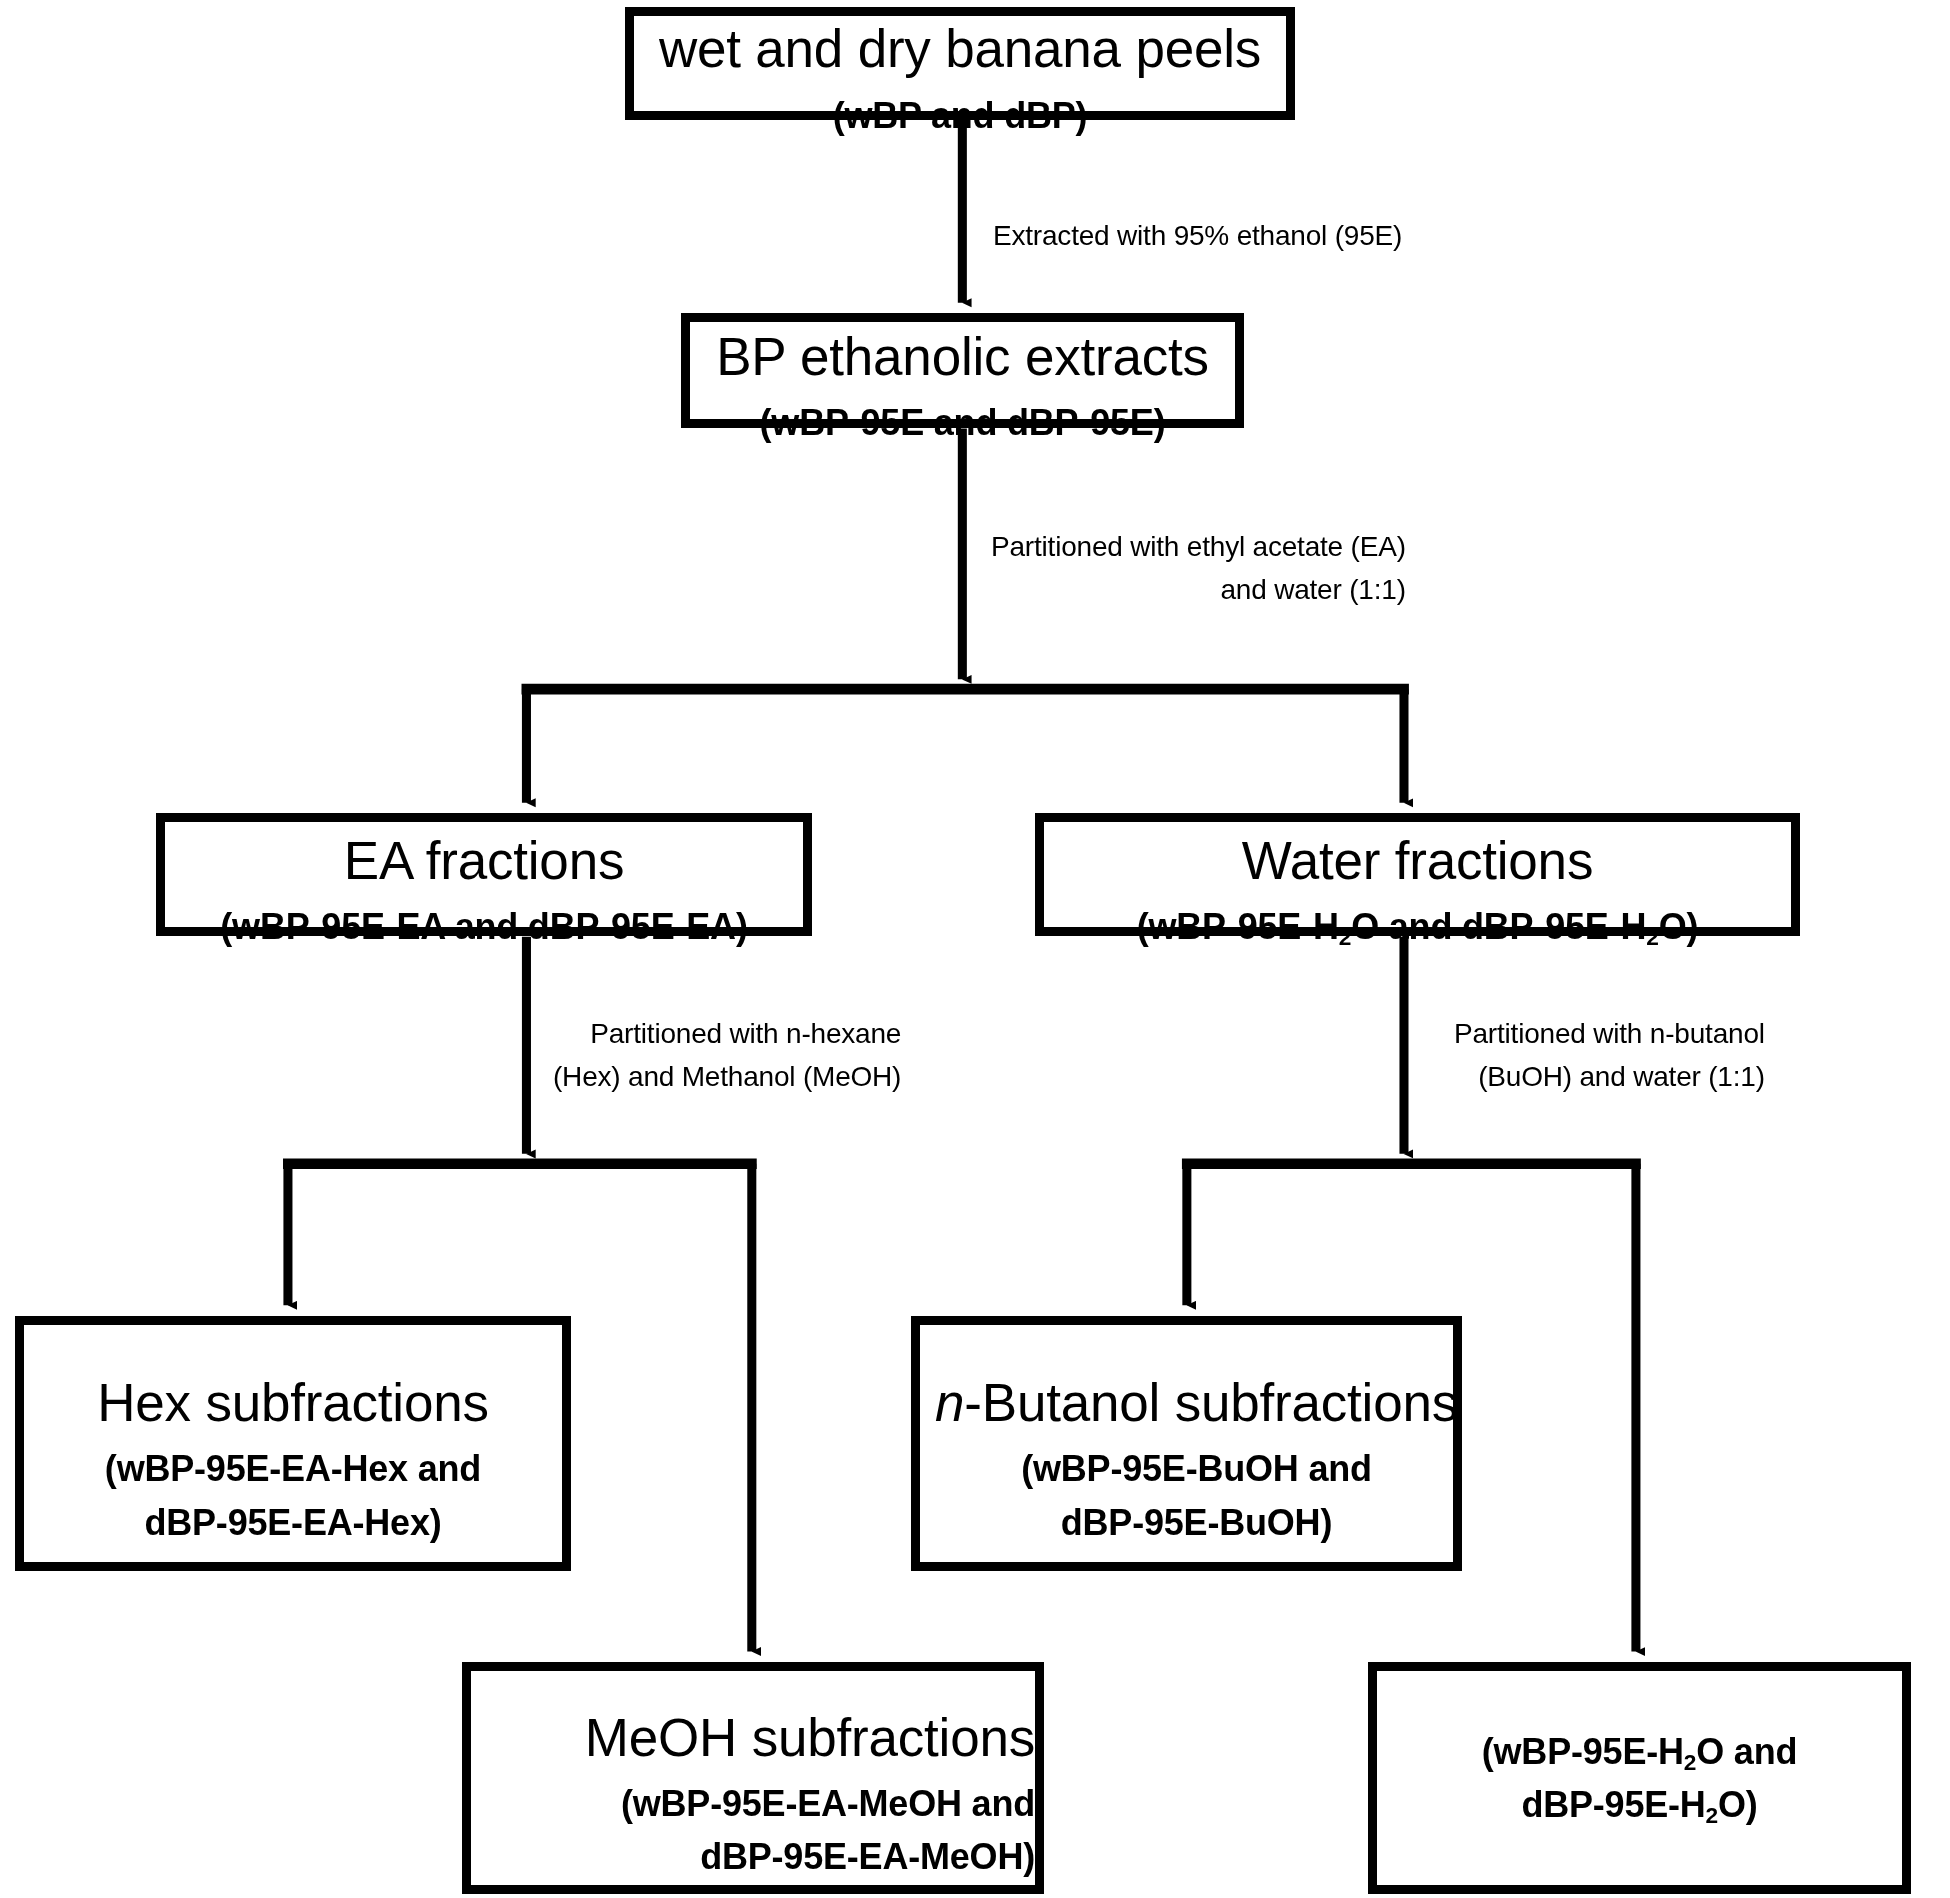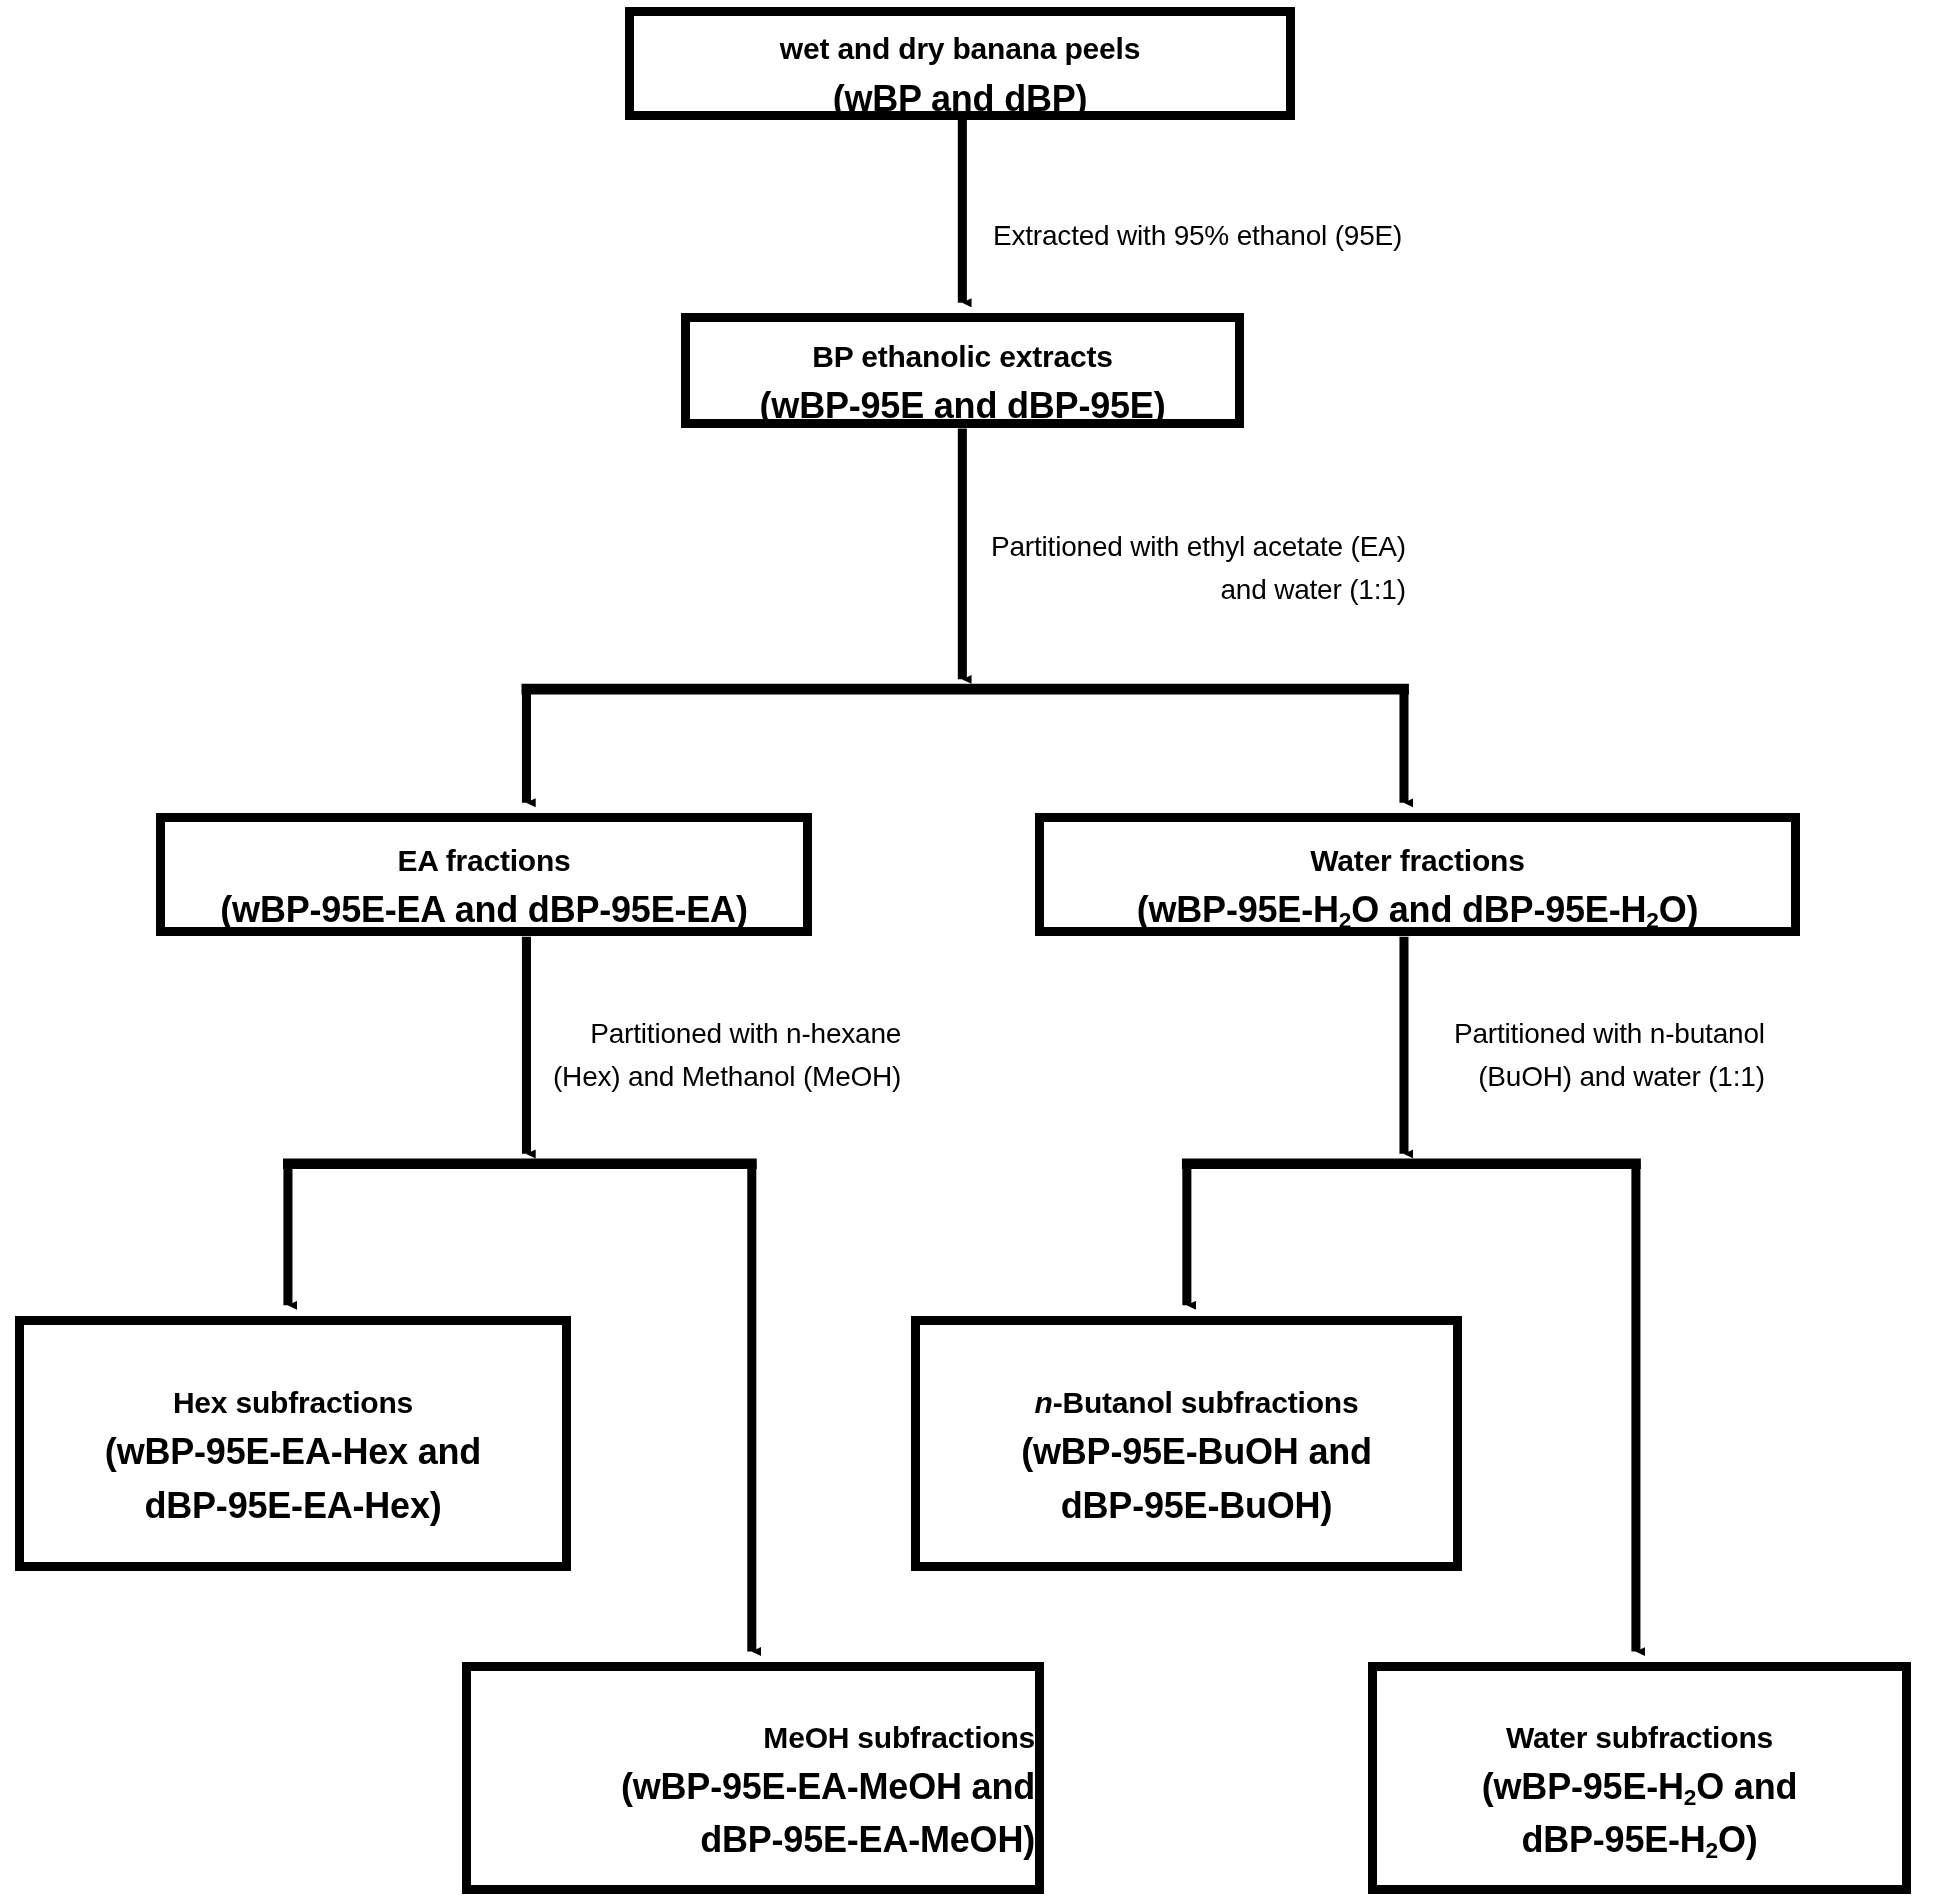--- a/index.html
+++ b/index.html
@@ -30,22 +30,22 @@
     border: 9px solid #000000;
     background: #ffffff;
     display: flex;
     flex-direction: column;
     align-items: center;
     justify-content: center;
     text-align: center;
     line-height: 1.48;
   }
   .node .ttl {
-    font-weight: bold;
-    font-size: 30px;
+    font-weight: normal;
+    font-size: 53px;
     letter-spacing: -0.2px;
     white-space: nowrap;
     margin-top: 26px;
   }
   .node .sub {
     font-weight: bold;
     font-size: 36px;
     letter-spacing: -0.2px;
     white-space: nowrap;
   }
@@ -154,21 +154,20 @@
     <div class="sub">dBP-95E-BuOH)</div>
   </div>
 
   <div class="node" id="n-meoh-sub">
     <div class="ttl">MeOH subfractions</div>
     <div class="sub">(wBP-95E-EA-MeOH and</div>
     <div class="sub">dBP-95E-EA-MeOH)</div>
   </div>
 
   <div class="node" id="n-water-sub">
-    <div class="ttl">Water subfractions</div>
     <div class="sub"><span>(wBP-95E-H</span><sub>2</sub><span>O and</span></div>
     <div class="sub"><span>dBP-95E-H</span><sub>2</sub><span>O)</span></div>
   </div>
 
   <div class="edge-label" id="lbl-extract">
     <div>Extracted with 95% ethanol (95E)</div>
   </div>
 
   <div class="edge-label" id="lbl-partition">
     <div>Partitioned with ethyl acetate (EA)</div>

